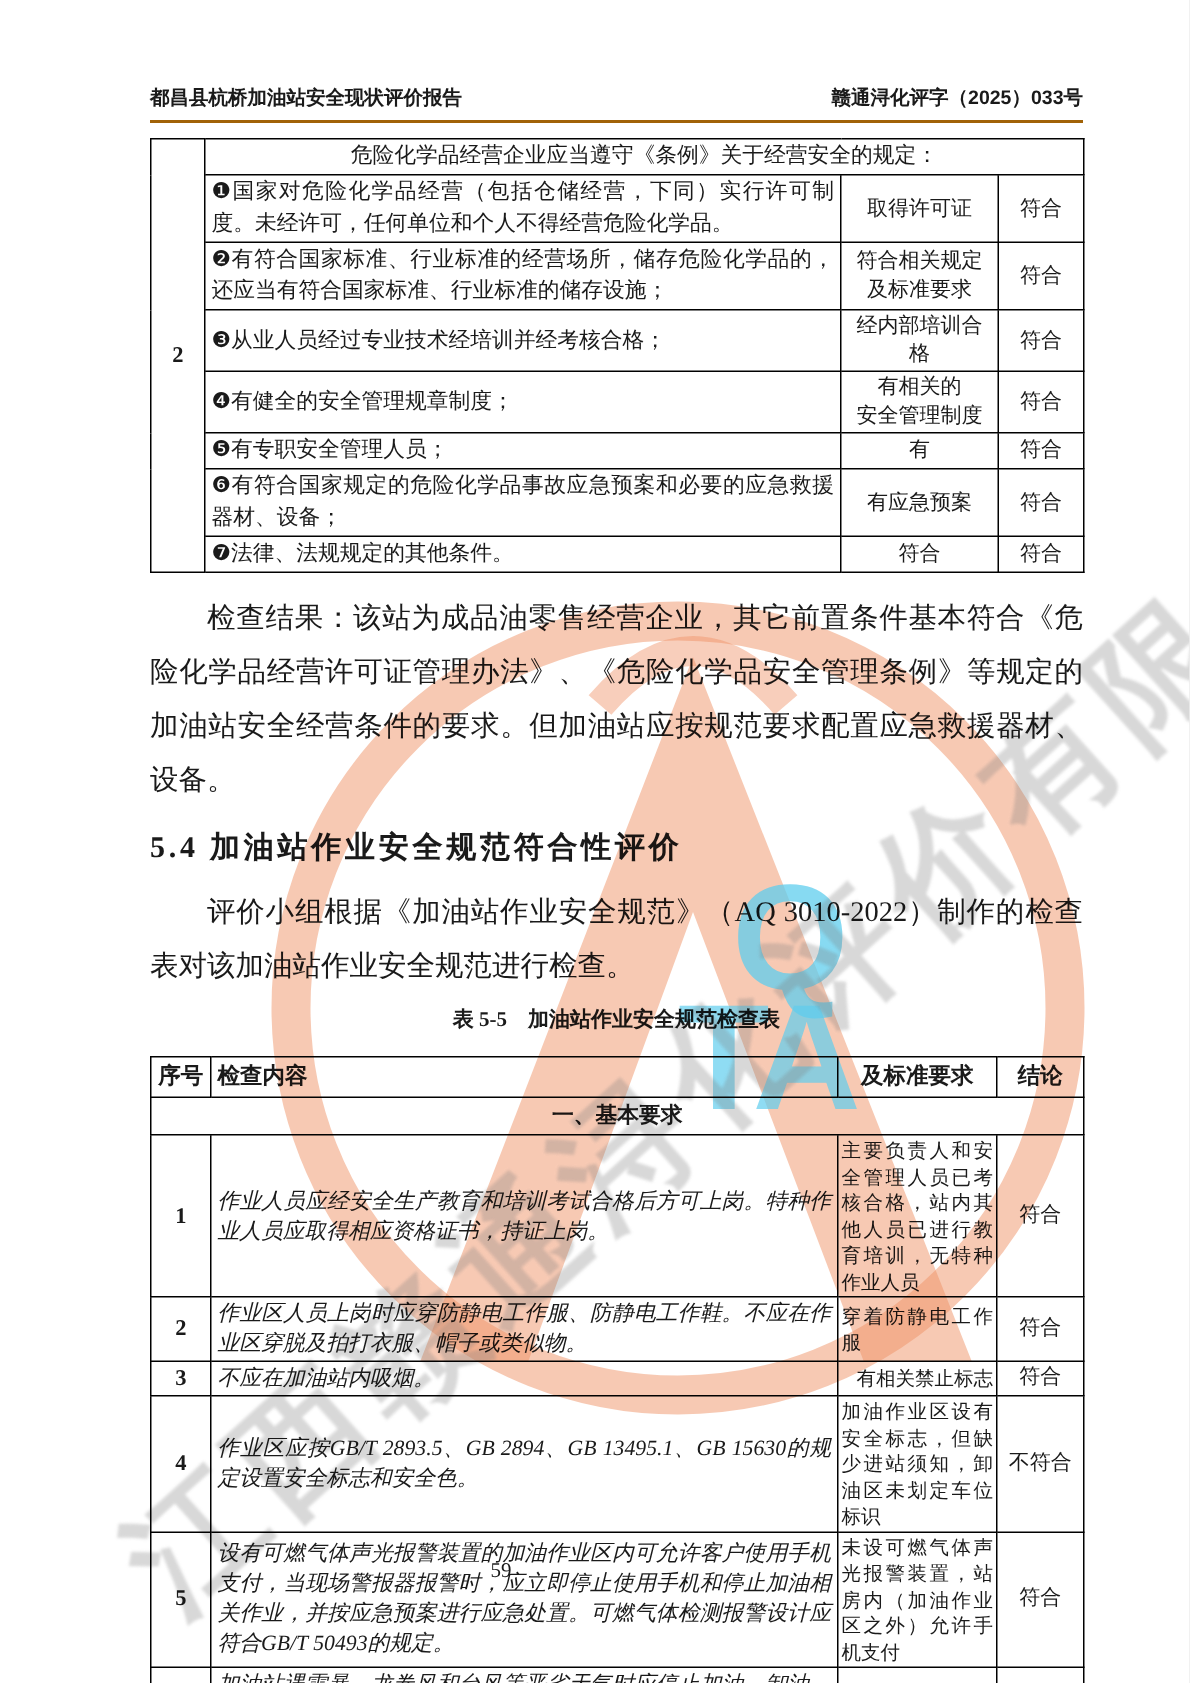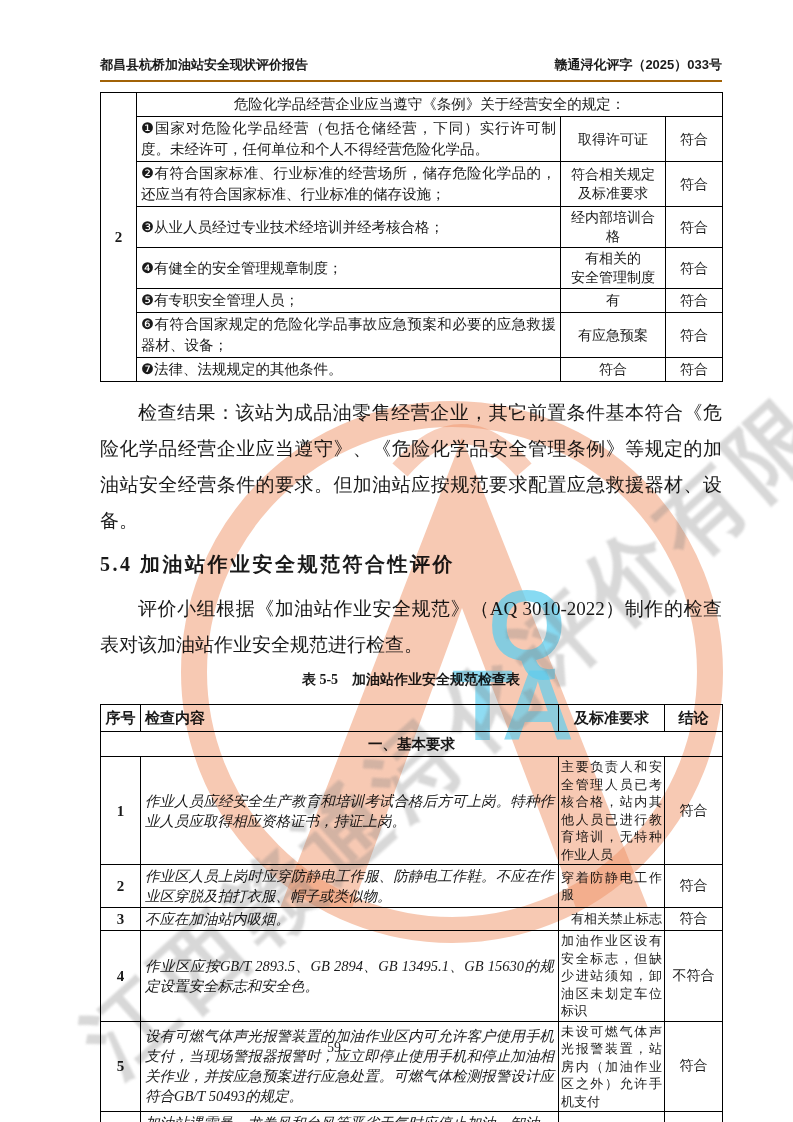--- a/index.html
+++ b/index.html
@@ -122,21 +122,21 @@
           <td class="con">符合</td>
         </tr>
         <tr>
           <td class="cnt">❼法律、法规规定的其他条件。</td>
           <td class="rec">符合</td>
           <td class="con">符合</td>
         </tr>
       </tbody>
     </table>
 
-    <p class="para">检查结果：该站为成品油零售经营企业，其它前置条件基本符合《危险化学品经营企业应当遵守》、《危险化学品安全管理条例》等规定的加油站安全经营条件的要求。但加油站应按规范要求配置应急救援器材、设备。</p>
+    <p class="para">检查结果：该站为成品油零售经营企业，其它前置条件基本符合《危险化学品经营许可证管理办法》、《危险化学品安全管理条例》等规定的加油站安全经营条件的要求。但加油站应按规范要求配置应急救援器材、设备。</p>
 
     <div class="sec-h">5.4 加油站作业安全规范符合性评价</div>
 
     <p class="para">评价小组根据《加油站作业安全规范》（AQ 3010-2022）制作的检查表对该加油站作业安全规范进行检查。</p>
 
     <div class="tbl-title">表 5-5　加油站作业安全规范检查表</div>
 
     <table class="t2">
       <colgroup>
           <col style="width:40px">

